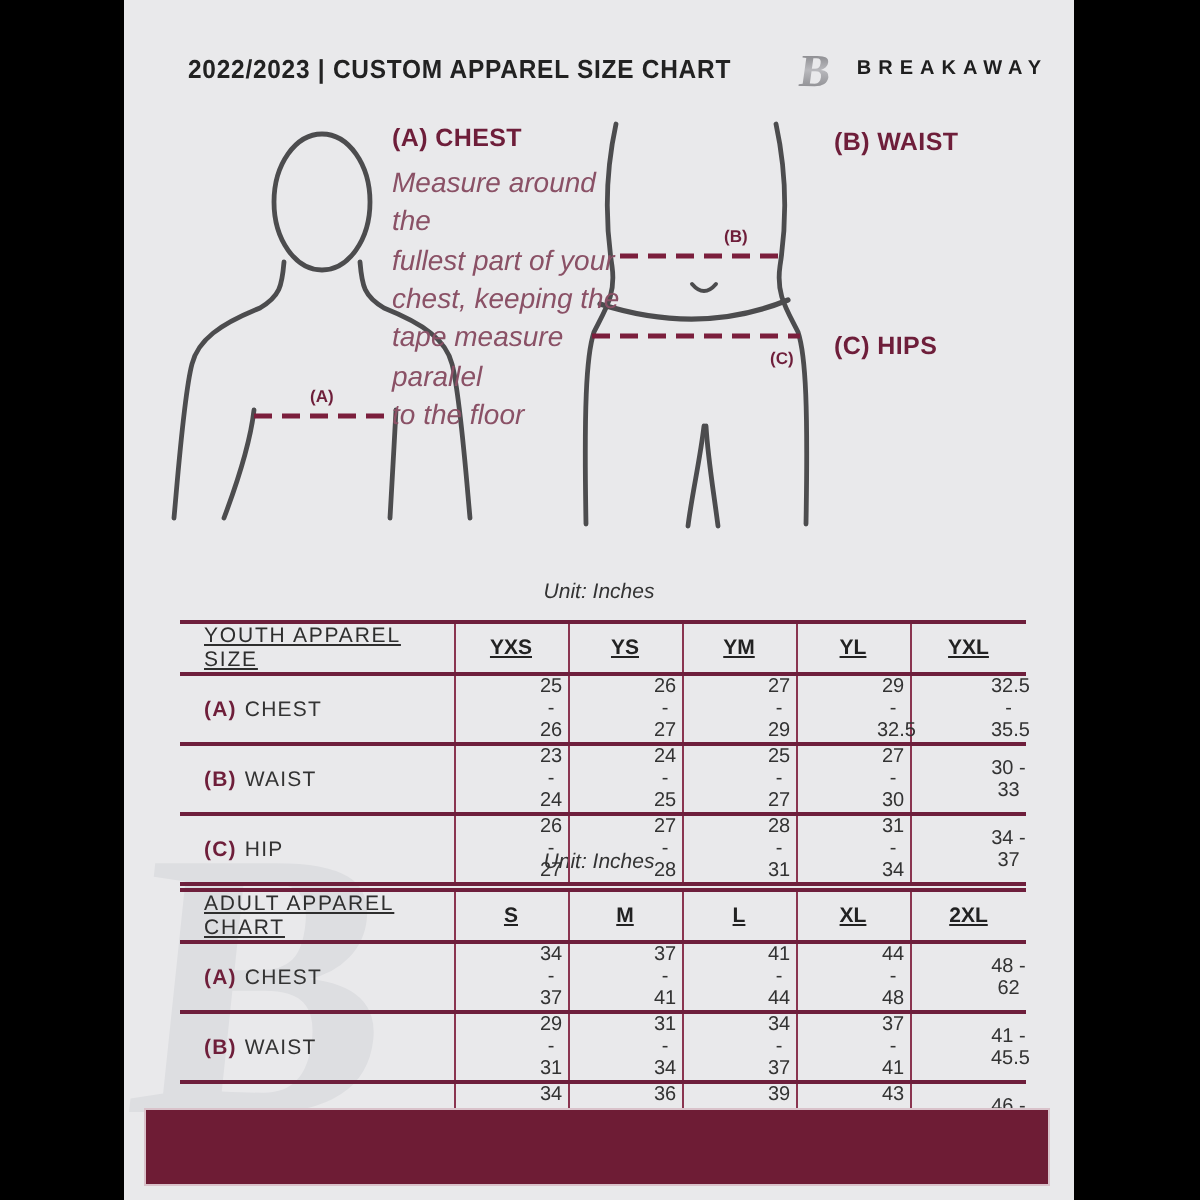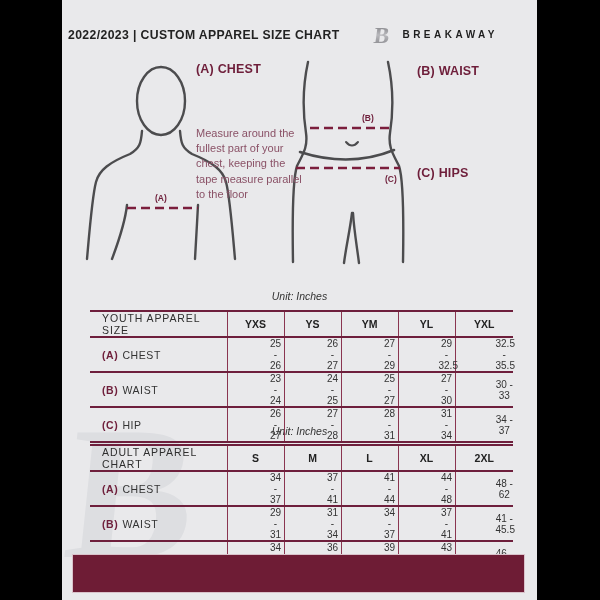--- a/index.html
+++ b/index.html
@@ -3,50 +3,50 @@
 <meta charset="utf-8">
 <style>
   * { margin:0; padding:0; box-sizing:border-box; }
   html,body { width:600px; height:600px; background:#000; overflow:hidden;
               font-family:"Liberation Sans", sans-serif; }
   .stage { position:relative; width:600px; height:600px; background:#000; }
   .page { position:absolute; left:62px; top:0; width:475px; height:600px;
           background:#e9e9eb; overflow:hidden; }
 
   
-  .hdr { position:absolute; top:22px; left:6px; width:430px; height:24px;
+  .hdr { position:absolute; top:22px; left:32px; width:430px; height:24px;
          display:flex; justify-content:space-between; align-items:center;text-align:center; }
   .hdr-title { font-size:13px; font-weight:bold; color:#222; letter-spacing:0.4px;
                white-space:nowrap; transform:scaleX(0.94); transform-origin:left center; }
   .logo { display:flex; align-items:center; gap:7px; }
   .logo-mark { width:26px; height:26px; }
   .logo-text { font-size:10px; font-weight:bold; color:#1e1e1e; letter-spacing:3.5px; }
 
   
   .fig-svg { position:absolute; left:0; top:55px; width:475px; height:215px; }
   .m-head { position:absolute; font-size:12.5px; font-weight:bold; color:#6e1e3a;
             letter-spacing:0.2px; white-space:nowrap; }
-  .m-desc { position:absolute; font-size:11px; color:#8a5166;
-            line-height:1.38; white-space:pre-line;margin-top:44px; }
+  .m-desc { position:absolute; font-size:14px; font-style:italic; color:#8a5166;
+            line-height:1.38; white-space:pre-line; }
 
   
   .sec-title { position:absolute; left:0; width:475px; text-align:center;
                font-size:11.5px; font-weight:bold; color:#242424; letter-spacing:0.2px; }
   .sec-unit  { position:absolute; left:0; width:475px; text-align:center;
                font-size:10.5px; font-style:italic; color:#333; }
 
   
   .size-table { position:absolute; border-collapse:collapse; table-layout:fixed;
                 width:423px; left:28px; background:transparent; z-index:2; }
   .size-table { border-top:2px solid #6e1f3c; border-bottom:2px solid #6e1f3c; }
   .size-table tr { height:21px; }
   .size-table tr.head { height:23px; }
   .size-table tr + tr td, .size-table tr + tr th { border-top:2px solid #6e1f3c; }
   .size-table th, .size-table td { padding:0; vertical-align:middle; }
-  .size-table th { font-size:10.5px; font-weight:bold; color:#222; text-align:center; }
+  .size-table th { font-size:10.5px; font-weight:bold; color:#222; text-align:center;text-decoration:underline; }
   .size-table th.lab { font-weight:normal; letter-spacing:0.9px; color:#2e2e2e;
                        text-align:left; padding-left:12px; }
   .size-table td { font-size:10px; color:#333; text-align:center;padding-left:40px; }
   .size-table td.lab { text-align:left; padding-left:12px; font-size:10.5px;
                        letter-spacing:0.6px; }
   .size-table td:not(.lab), .size-table th:not(.lab) { border-left:1.5px solid #8a3550; }
   .key { color:#6e1e3a; font-weight:bold; margin-right:4px; }
 
   
   .watermark { position:absolute; left:6px; top:398px; font-size:190px; font-weight:bold;

